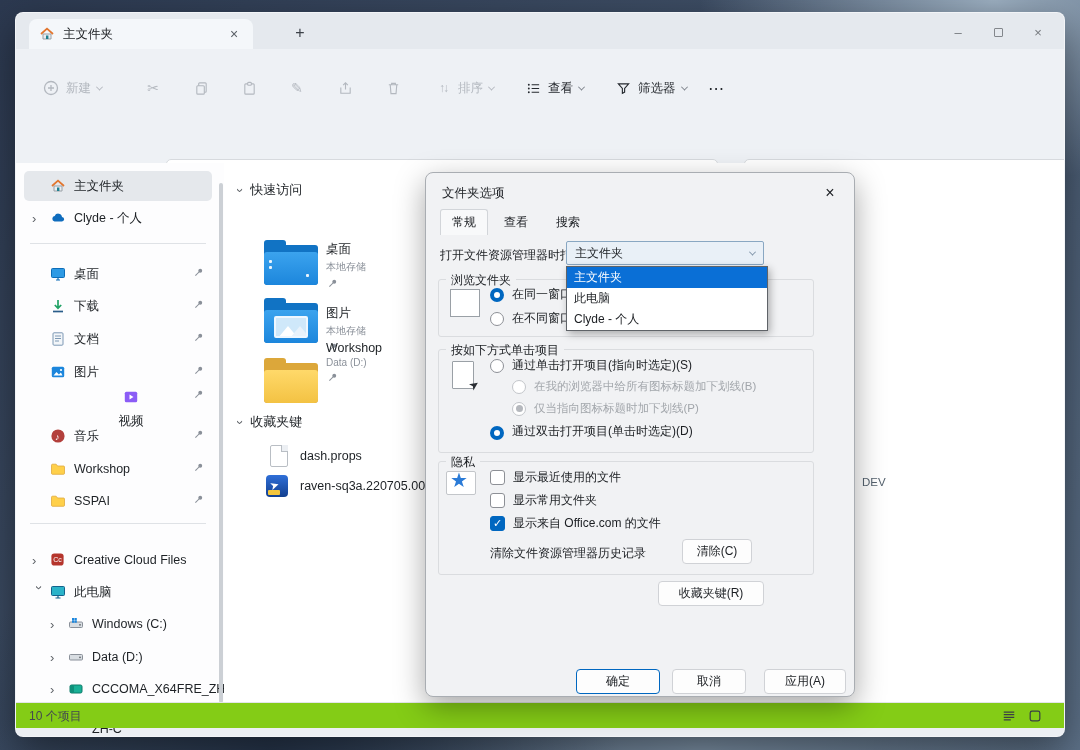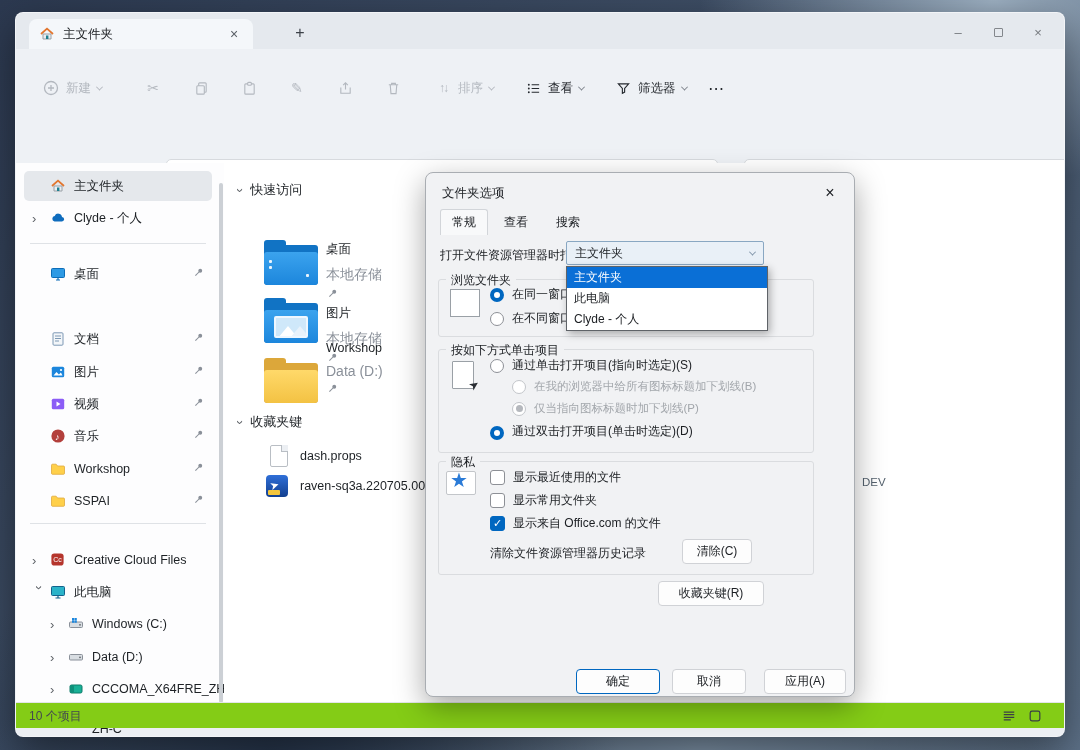--- a/index.html
+++ b/index.html
@@ -78,21 +78,21 @@
   .f-yel .back{background:#dca73a;} .f-yel .tabp{background:#dca73a;}
   .f-yel .front{background:linear-gradient(#ffd96a,#f3c243);}
   .dots span{position:absolute; width:3px; height:3px; background:#eaf4fc; border-radius:1px;}
   .photo { position:absolute; left:10px; top:13px; width:34px; height:22px; background:#cfe8fa;
     border:2px solid #eef7ff; border-radius:2px; overflow:hidden; }
   .mtn { position:absolute; left:2px; bottom:-2px; width:0; height:0;
     border-left:10px solid transparent; border-right:10px solid transparent;
     border-bottom:12px solid #fff; }
   .mtn2 { left:14px; border-bottom-color:#e8f2fb; }
   .tile-name { font-size:12.5px; color:#1d2125; }
-  .tile-sub { font-size:14px; color:#8a9099; margin-top:8px; }
+  .tile-sub { font-size:10px; color:#8a9099; margin-top:2px; }
 
   .pinsvg { width:12px; height:12px; }
 
   
   .filerow { position:absolute; display:flex; align-items:center; gap:12px; font-size:12.5px;
     color:#1d2125; }
   .page-ic { width:18px; height:22px; background:#fff; border:1.2px solid #b9bec4;
     border-radius:2px; position:relative; }
   .page-ic:before { content:""; position:absolute; right:-1px; top:-1px; width:6px; height:6px;
     background:#eceff3; border-left:1.2px solid #b9bec4; border-bottom:1.2px solid #b9bec4; }
@@ -317,20 +317,31 @@
           <span class="i16"><svg viewBox="0 0 16 16" width="16" height="16">
                 <rect x="1.5" y="2.5" width="13" height="9" rx="1" fill="#2e9ae4" stroke="#0d6db8"></rect>
                 <path d="M6 14h4M8 11.5V14" stroke="#0d6db8" stroke-width="1.2"></path>
               </svg></span>
           <span>桌面</span>
           <span class="pin"><svg class="pinsvg" viewBox="0 0 16 16">
                 <line x1="11" y1="5" x2="4.5" y2="11.5" stroke="#8a9099" stroke-width="1.4"></line>
                 <circle cx="11" cy="5" r="2.6" fill="#8a9099"></circle>
               </svg></span>
         </div>
+        <div class="srow" style="top:128px;">
+          <span class="i16"><svg viewBox="0 0 16 16" width="16" height="16">
+                <path d="M8 2v8M4.8 7l3.2 3.2L11.2 7" fill="none" stroke="#21a366" stroke-width="1.7"></path>
+                <path d="M3 13.5h10" stroke="#2a5d8a" stroke-width="1.7"></path>
+              </svg></span>
+          <span>下载</span>
+          <span class="pin"><svg class="pinsvg" viewBox="0 0 16 16">
+                <line x1="11" y1="5" x2="4.5" y2="11.5" stroke="#8a9099" stroke-width="1.4"></line>
+                <circle cx="11" cy="5" r="2.6" fill="#8a9099"></circle>
+              </svg></span>
+        </div>
         <div class="srow" style="top:161px;text-align:center;">
           <span class="i16"><svg viewBox="0 0 16 16" width="16" height="16">
                 <rect x="3" y="1.8" width="10" height="12.4" rx="1" fill="#f3f6f9" stroke="#7c98b4"></rect>
                 <path d="M5 5h6M5 7.5h6M5 10h4" stroke="#7c98b4" stroke-width="1"></path>
               </svg></span>
           <span>文档</span>
           <span class="pin"><svg class="pinsvg" viewBox="0 0 16 16">
                 <line x1="11" y1="5" x2="4.5" y2="11.5" stroke="#8a9099" stroke-width="1.4"></line>
                 <circle cx="11" cy="5" r="2.6" fill="#8a9099"></circle>
               </svg></span>
@@ -340,21 +351,21 @@
                 <rect x="1.8" y="2.8" width="12.4" height="10.4" rx="1.5" fill="#1c86dc"></rect>
                 <path d="M3.5 11.5l3-3.5 2.4 2.6 2-2 1.6 2.9z" fill="#fff"></path>
                 <circle cx="11" cy="6" r="1.1" fill="#fff"></circle>
               </svg></span>
           <span>图片</span>
           <span class="pin"><svg class="pinsvg" viewBox="0 0 16 16">
                 <line x1="11" y1="5" x2="4.5" y2="11.5" stroke="#8a9099" stroke-width="1.4"></line>
                 <circle cx="11" cy="5" r="2.6" fill="#8a9099"></circle>
               </svg></span>
         </div>
-        <div class="srow" style="top:226px;">
+        <div class="srow" style="top:226px;flex-direction:column;">
           <span class="i16"><svg viewBox="0 0 16 16" width="16" height="16">
                 <rect x="1.8" y="2.8" width="12.4" height="10.4" rx="1.5" fill="#8b5cf6"></rect>
                 <path d="M6.5 5.5v5l4-2.5z" fill="#fff"></path>
               </svg></span>
           <span>视频</span>
           <span class="pin"><svg class="pinsvg" viewBox="0 0 16 16">
                 <line x1="11" y1="5" x2="4.5" y2="11.5" stroke="#8a9099" stroke-width="1.4"></line>
                 <circle cx="11" cy="5" r="2.6" fill="#8a9099"></circle>
               </svg></span>
         </div>

